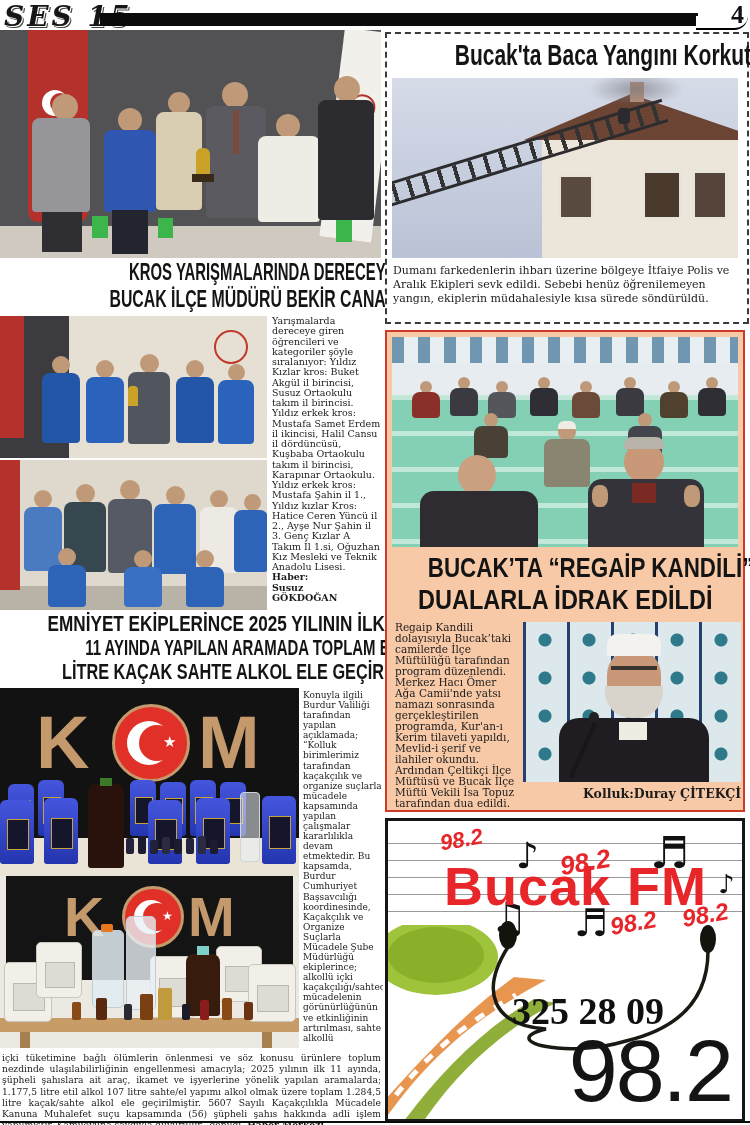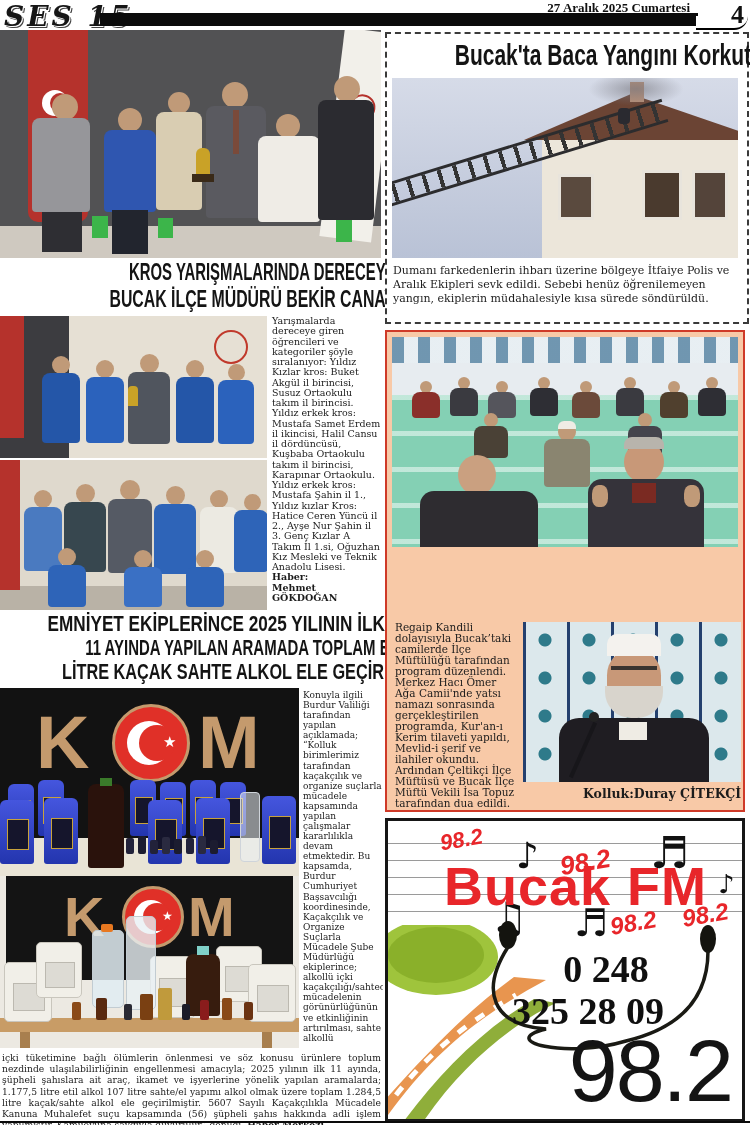--- a/index.html
+++ b/index.html
@@ -58,21 +58,20 @@
   .cres-in{position:absolute;border-radius:50%;background:#e03028;}
   .star{position:absolute;color:#fff;font-family:"DejaVu Sans",sans-serif;}
 </style>
 </head>
 <body>
 
 <div class="page">
 
   <div class="abs masthead">SES 15</div>
   <div class="abs header-bar"></div>
-  <div class="abs header-date">27 Aralık 2025 Cumartesi</div>
   <div class="abs page-num-swoosh"></div>
   <div class="abs page-num">4</div>
 
   <div class="ph" style="left:0;top:30px;width:381px;height:228px;background:linear-gradient(#525254 0 86%,#cfc9c0 86% 100%);">
     <div class="abs" style="left:28px;top:0;width:60px;height:192px;background:#b5322c;border-radius:0 0 10px 10px;">
       <div class="cres" style="left:14px;top:60px;width:26px;height:26px;"></div>
       <div class="cres-in" style="left:22px;top:63px;width:20px;height:20px;background:#b5322c;"></div>
       <div class="star" style="left:40px;top:68px;font-size:10px;">★</div>
     </div>
     <div class="abs" style="left:332px;top:0;width:52px;height:210px;background:#f2f0ea;transform:rotate(7deg);">
@@ -139,21 +138,21 @@
     <div class="torso" style="left:48px;top:105px;width:38px;height:42px;background:#2e64b8;"></div>
     <div class="head" style="left:134px;top:90px;width:18px;height:18px;"></div>
     <div class="torso" style="left:124px;top:107px;width:38px;height:40px;background:#3a70c4;"></div>
     <div class="head" style="left:196px;top:90px;width:18px;height:18px;"></div>
     <div class="torso" style="left:186px;top:107px;width:38px;height:40px;background:#2e64b8;"></div>
   </div>
 
   <div class="bodytxt" style="left:272px;top:316px;width:110px;height:296px;font-size:9.5px;line-height:1.08;">
     <span>Yarışmalarda dereceye giren öğrencileri ve kategoriler şöyle sıralanıyor: Yıldız Kızlar kros: Buket Akgül il birincisi, Susuz Ortaokulu takım il birincisi. Yıldız erkek kros: Mustafa Samet Erdem il ikincisi, Halil Cansu il dördüncüsü, Kuşbaba Ortaokulu takım il birincisi, Karapınar Ortaokulu. Yıldız erkek kros: Mustafa Şahin il 1., Yıldız kızlar Kros: Hatice Ceren Yüncü il 2., Ayşe Nur Şahin il 3. Genç Kızlar A Takım İl 1.si, Oğuzhan Kız Mesleki ve Teknik Anadolu Lisesi.</span>
     <div class="byline-b pre">Haber:
-Mehmet
+Susuz
 GÖKDOĞAN</div>
   </div>
 
   <div class="hl" style="left:0;top:612px;width:381px;font-size:22px;line-height:24px;">
     <span class="ln"><span style="transform:scaleX(0.78);">EMNİYET EKİPLERİNCE 2025 YILININ İLK</span></span>
     <span class="ln"><span style="transform:scaleX(0.68);">11 AYINDA YAPILAN ARAMADA TOPLAM BİN 284,5</span></span>
     <span class="ln"><span style="transform:scaleX(0.74);">LİTRE KAÇAK SAHTE ALKOL ELE GEÇİRİLDİ</span></span>
   </div>
 
   <div class="ph" style="left:0;top:688px;width:299px;height:188px;background:#121212;">
@@ -315,20 +314,22 @@
       <div class="head" style="left:66px;top:118px;width:38px;height:40px;background:#caa080;"></div>
       <div class="torso" style="left:28px;top:154px;width:118px;height:56px;background:#2e2c30;border-radius:14px 14px 0 0;"></div>
       <div class="head" style="left:232px;top:104px;width:40px;height:42px;background:#c89878;"></div>
       <div class="abs" style="left:232px;top:100px;width:40px;height:12px;background:#b8b4ac;border-radius:8px 8px 0 0;"></div>
       <div class="torso" style="left:196px;top:142px;width:116px;height:68px;background:#35333a;border-radius:14px 14px 0 0;"></div>
       <div class="abs" style="left:240px;top:146px;width:24px;height:20px;background:#7a2a22;"></div>
       <div class="head" style="left:200px;top:148px;width:16px;height:22px;border-radius:40%;"></div>
       <div class="head" style="left:292px;top:148px;width:16px;height:22px;border-radius:40%;"></div>
     </div>
     <div class="hl" style="left:0;top:220px;width:356px;font-size:28px;line-height:32px;">
+      <span class="ln"><span style="transform:scaleX(0.80);">BUCAK’TA “REGAİP KANDİLİ”</span></span>
+      <span class="ln"><span style="transform:scaleX(0.84);">DUALARLA İDRAK EDİLDİ</span></span>
     </div>
     <div class="bodytxt" style="left:8px;top:290px;width:124px;height:172px;font-size:10.5px;line-height:1.05;">
       <span>Regaip Kandili dolayısıyla Bucak’taki camilerde İlçe Müftülüğü tarafından program düzenlendi. Merkez Hacı Ömer Ağa Camii'nde yatsı namazı sonrasında gerçekleştirilen programda, Kur'an-ı Kerim tilaveti yapıldı, Mevlid-i şerif ve ilahiler okundu. Ardından Çeltikçi İlçe Müftüsü ve Bucak İlçe Müftü Vekili İsa Topuz tarafından dua edildi.</span>
     </div>
     <div class="ph" style="left:136px;top:290px;width:218px;height:160px;background-color:#dce8ec;background-image:repeating-linear-gradient(90deg,#24406e 0 3px,rgba(0,0,0,0) 3px 44px),radial-gradient(circle at 22px 18px,#2e7a8a 6px,rgba(0,0,0,0) 7px),radial-gradient(circle at 44px 44px,#3a6aa0 5px,rgba(0,0,0,0) 6px);background-size:auto,44px 38px,44px 38px;">
       <div class="torso" style="left:36px;top:96px;width:150px;height:64px;background:#1f1d22;border-radius:20px 20px 0 0;"></div>
       <div class="abs" style="left:96px;top:100px;width:28px;height:18px;background:#efece4;"></div>
       <div class="head" style="left:84px;top:28px;width:54px;height:60px;border-radius:42%;background:#c89878;"></div>
       <div class="abs" style="left:82px;top:64px;width:58px;height:32px;background:#d8d4cc;border-radius:0 0 26px 26px;"></div>
       <div class="abs" style="left:84px;top:12px;width:54px;height:22px;background:#f4f2ee;border-radius:10px 10px 0 0;"></div>
@@ -356,20 +357,19 @@
       <ellipse cx="60" cy="30" rx="48" ry="28" fill="#8ab02a"></ellipse>
       <path d="M5,200 C60,120 115,85 170,55 L138,52 C85,90 40,140 -10,196 Z" fill="#e8954f"></path>
       <path d="M45,200 C85,140 135,100 180,78 L158,74 C105,105 62,150 25,200 Z" fill="#8fae3a"></path>
       <path d="M20,170 C55,125 95,95 140,70" stroke="#fff" stroke-width="5" fill="none" stroke-dasharray="10 12"></path>
     </svg>
     <svg class="abs" style="left:88px;top:100px;" width="264" height="190" viewBox="0 0 264 190">
       <ellipse cx="32" cy="14" rx="9" ry="14" fill="#14140f"></ellipse>
       <ellipse cx="232" cy="18" rx="8" ry="14" fill="#14140f"></ellipse>
       <path d="M32,26 C4,70 16,104 70,108 C20,120 90,138 150,120 C200,108 232,80 232,30" stroke="#1a1a14" stroke-width="3.5" fill="none"></path>
     </svg>
-    <div class="phone" style="left:118px;top:126px;width:200px;">0 248</div>
     <div class="phone" style="left:80px;top:168px;width:240px;">325 28 09</div>
     <div class="bigfreq">98.2</div>
   </div>
 
   <div class="abs" style="left:0;top:1121px;width:750px;height:2px;background:#0a0a0a;"></div>
 
 </div>
 
 </body></html>

